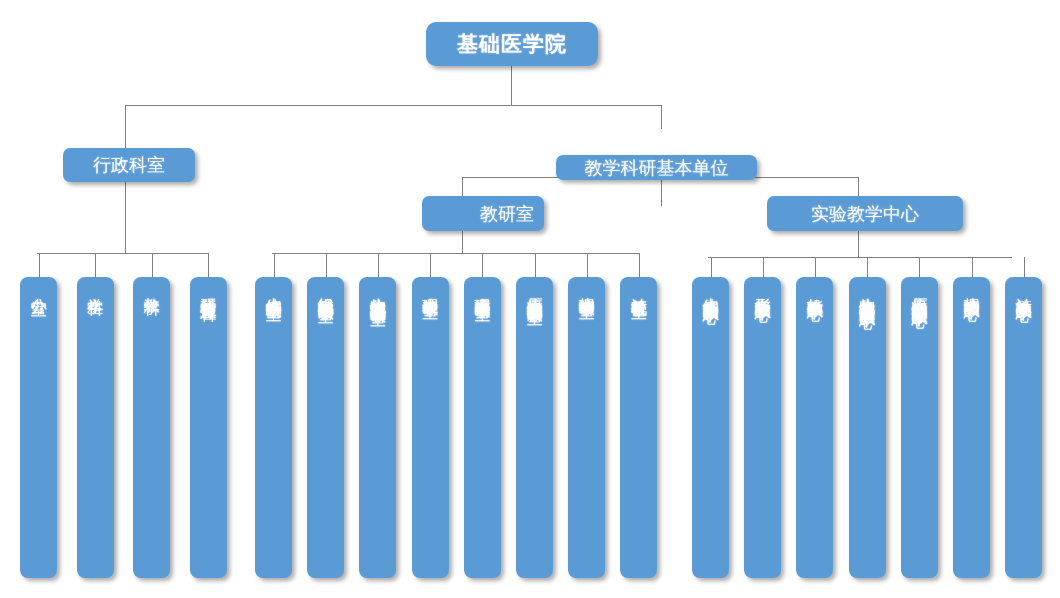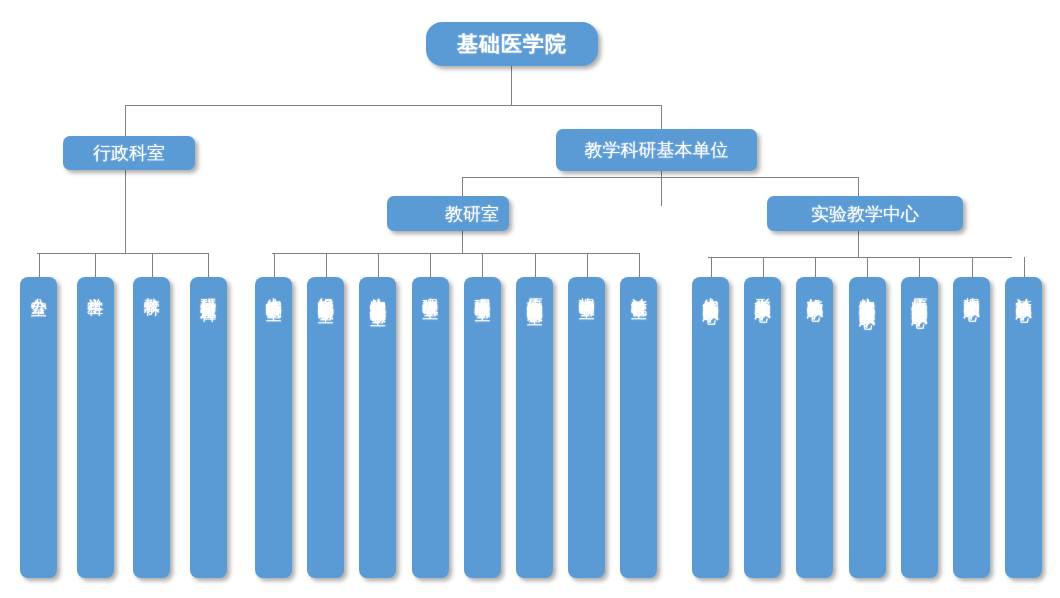--- a/index.html
+++ b/index.html
@@ -20,26 +20,26 @@
     position:absolute;
     background:#5B9BD5;
     border-radius:7px;
     box-shadow:3px 3px 4px rgba(0,0,0,0.32);
     color:#ffffff;
     display:flex;align-items:center;justify-content:center;
     box-sizing:border-box;
     text-shadow:0 0 2px rgba(255,255,255,0.55);
   }
   .node.root{
-    border-radius:16px;
+    border-radius:10px;
     font-weight:bold;
     font-size:21px;
     letter-spacing:1px;
   }
-  .node.lvl2{font-size:18px;}
+  .node.lvl2{font-size:18px;margin-top:12px;}
   .node.lvl3{font-size:18px;}
 
   
   .node.leaf{
     border-radius:8px;
     align-items:flex-start;
     justify-content:center;
     padding-top:8px;
     font-size:16px;
   }
@@ -72,23 +72,23 @@
   <div class="ln lnh" style="left:37px;top:253px;width:171px;"></div>
 
   <div class="ln lnh" style="left:272px;top:253px;width:367px;"></div>
 
   <div class="ln lnh" style="left:708px;top:257px;width:304px;"></div>
 
   <div class="node root" style="left:426px;top:22px;width:172px;height:44px;">基础医学院</div>
 
   <div class="node lvl2" style="left:63px;top:136px;width:132px;height:34px;">行政科室</div>
 
-  <div class="node lvl2" style="left:556px;top:129px;width:201px;height:42px;">教学科研基本单位</div>
+  <div class="node lvl2" style="left:556px;top:143px;width:201px;height:25px;">教学科研基本单位</div>
 
-  <div class="node lvl3" style="left:387px;top:196px;width:122px;height:35px;padding-left:48px;">教研室</div>
+  <div class="node lvl3" style="left:422px;top:196px;width:122px;height:35px;padding-left:48px;">教研室</div>
 
   <div class="node lvl3" style="left:767px;top:196px;width:196px;height:35px;">实验教学中心</div>
 
 <div class="ln lnv" style="left: 39px; top: 253px; height: 24px;"></div>
     <div class="node leaf" style="left: 20px; top: 277px; width: 37px; height: 301px;">
       <span class="vtext">办公室</span>
     </div>
     <div class="ln lnv" style="left: 95px; top: 253px; height: 24px;"></div>
     <div class="node leaf" style="left: 76.5px; top: 277px; width: 37px; height: 301px;">
       <span class="vtext">学生科</span>

